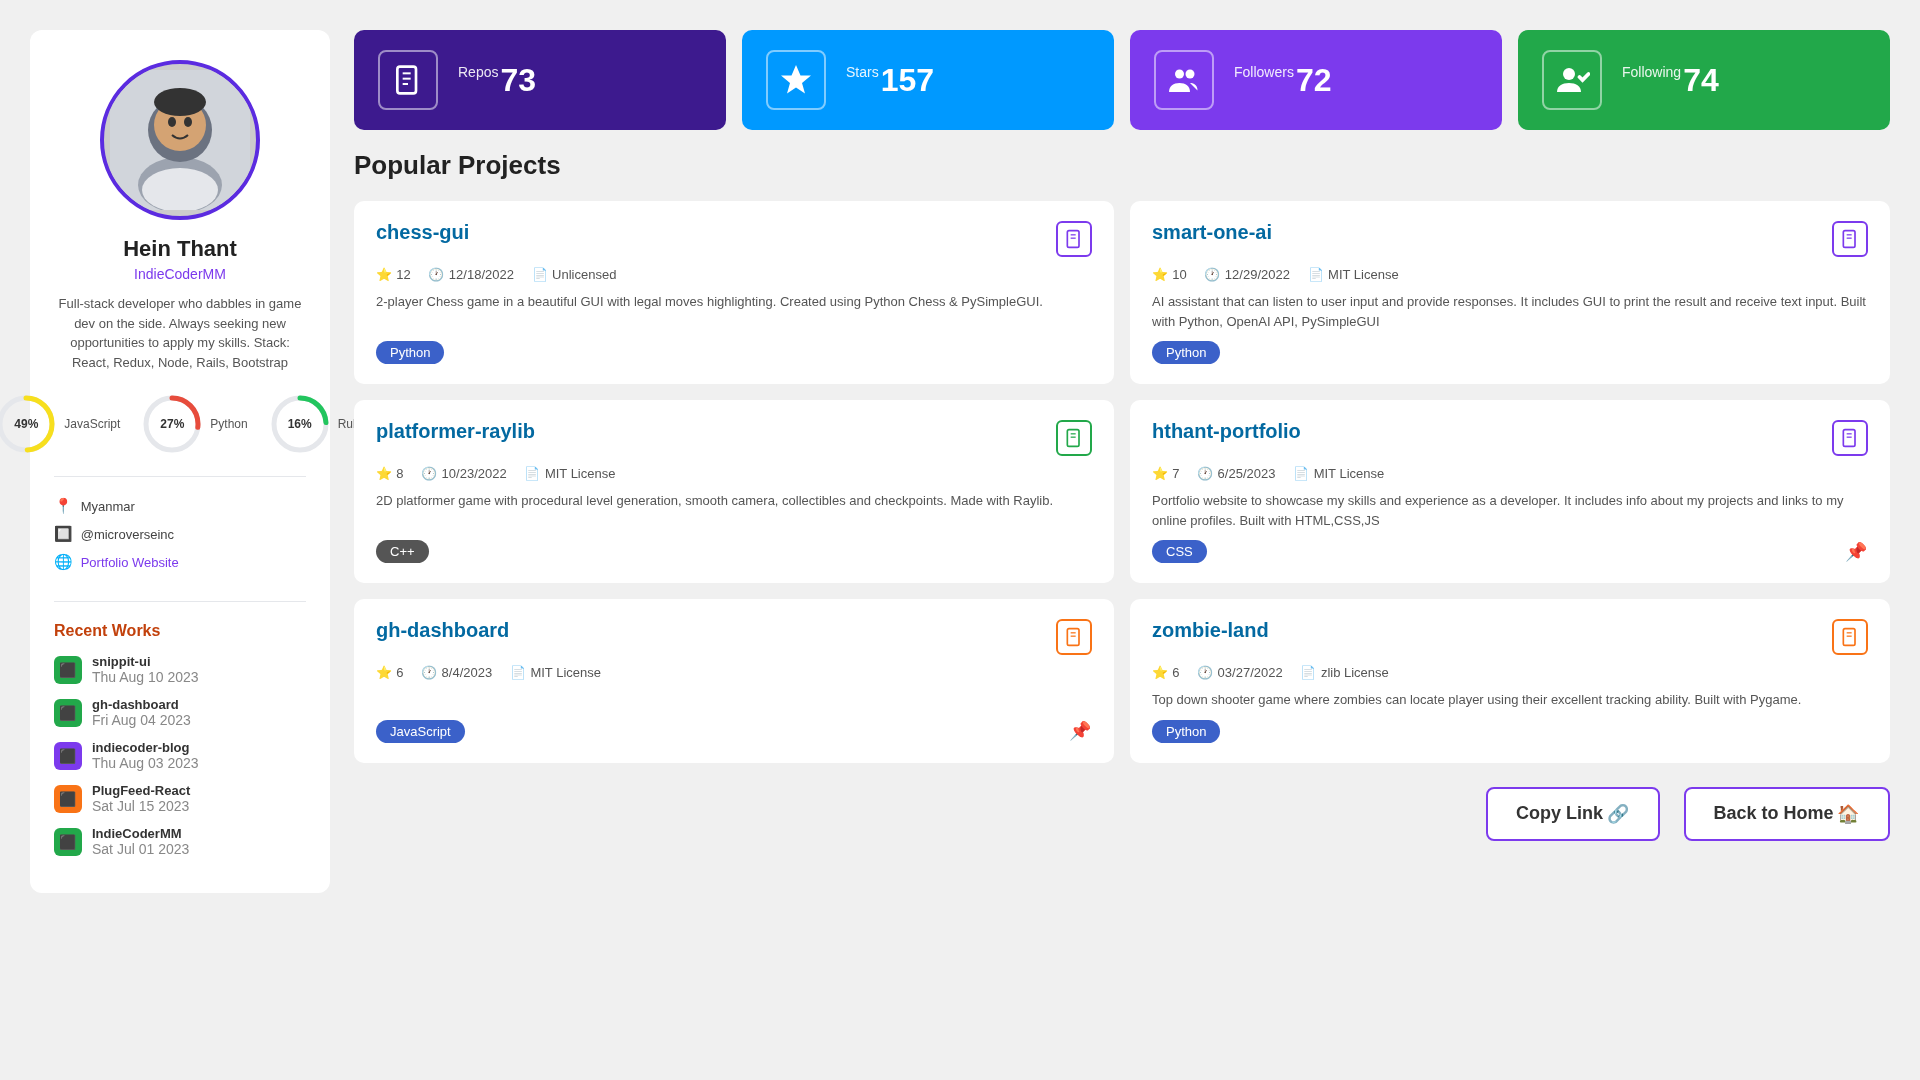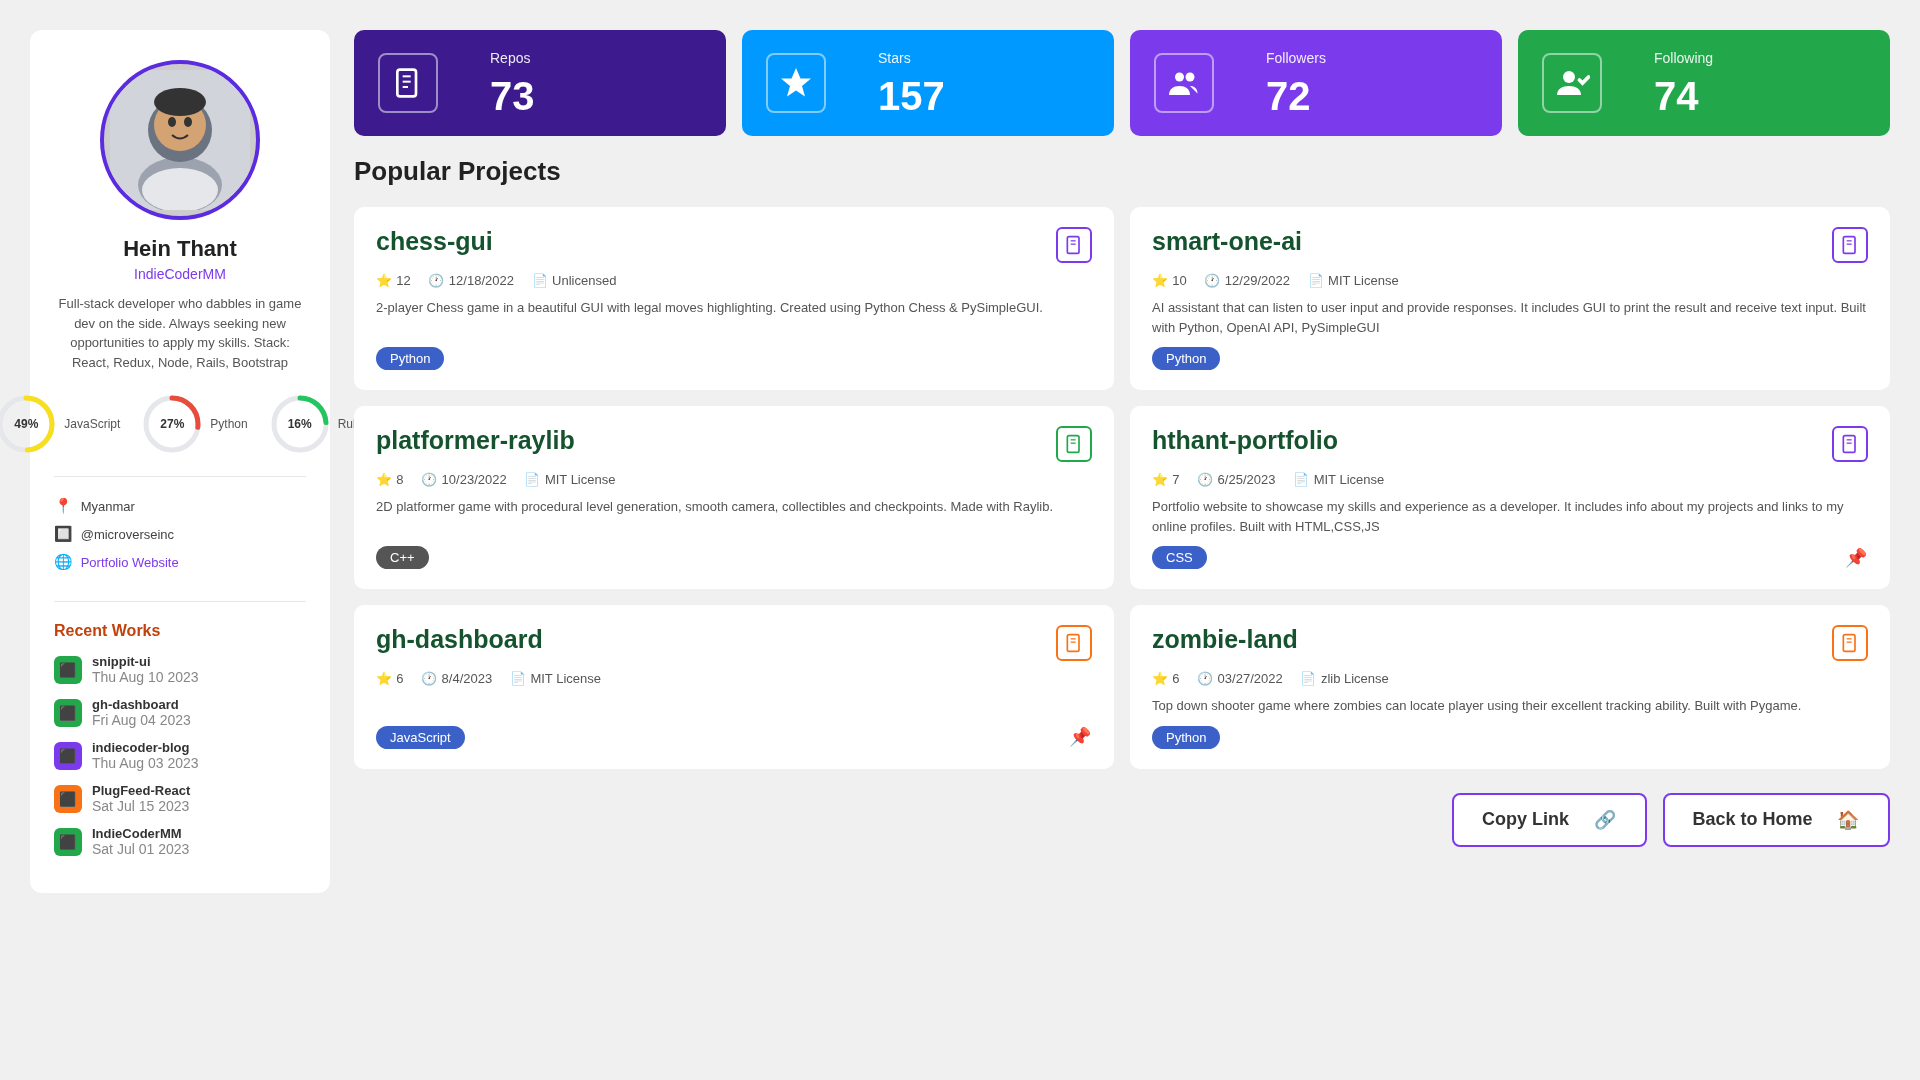--- a/index.html
+++ b/index.html
@@ -180,23 +180,23 @@
     .stat-icon-box {
       width: 60px;
       height: 60px;
       border: 2px solid rgba(255,255,255,0.5);
       border-radius: 8px;
       display: flex;
       align-items: center;
       justify-content: center;
       font-size: 28px;
     }
-    .stat-info { display: flex; flex-direction: column; gap: 10px; margin-left: 32px; }
+    .stat-info { display: flex; flex-direction: row; gap: 2px; }
     .stat-label { font-size: 14px; opacity: 0.9; }
-    .stat-value { font-size: 40px; font-weight: 700; line-height: 1; }
+    .stat-value { font-size: 32px; font-weight: 700; line-height: 1; }
 
     
     .projects-title {
       font-size: 26px;
       font-weight: 600;
       color: #222;
     }
     .projects-grid {
       display: grid;
       grid-template-columns: 1fr 1fr;
@@ -210,23 +210,23 @@
       flex-direction: column;
       gap: 10px;
       position: relative;
     }
     .project-header {
       display: flex;
       justify-content: space-between;
       align-items: flex-start;
     }
     .project-name {
-      font-size: 25px;
+      font-size: 20px;
       font-weight: 700;
-      color: #14532d;
+      color: #0369a1;
     }
     .project-repo-icon {
       width: 36px;
       height: 36px;
       border-radius: 6px;
       border: 2px solid currentColor;
       display: flex;
       align-items: center;
       justify-content: center;
       font-size: 18px;
@@ -277,21 +277,22 @@
       padding: 14px 28px;
       border: 2px solid #7c3aed;
       border-radius: 8px;
       background: #fff;
       color: #333;
       font-size: 18px;
       font-weight: 600;
       cursor: pointer;
       display: flex;
       align-items: center;
-      gap: 25px;
+      gap: 4px;
+      margin-left: 8px;
     }
   </style>
 </head>
 <body>
 
 <div class="left-panel">
 
   <div class="avatar-wrapper">
     <svg viewBox="0 0 140 140" xmlns="http://www.w3.org/2000/svg">
       <rect width="140" height="140" fill="#d1d5db"></rect>

